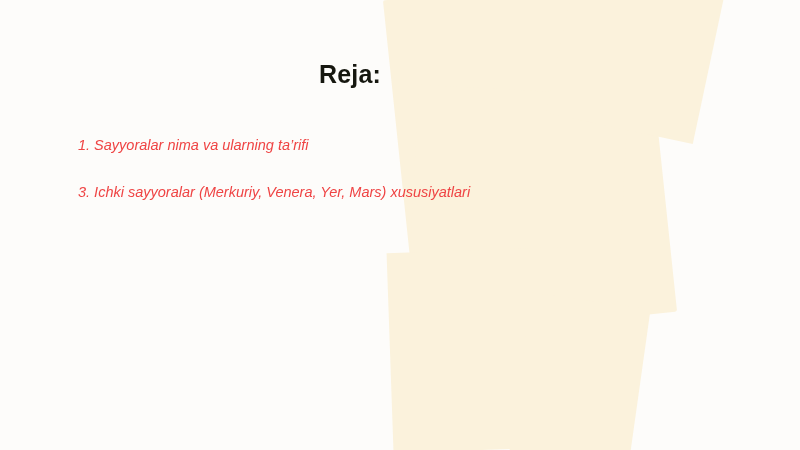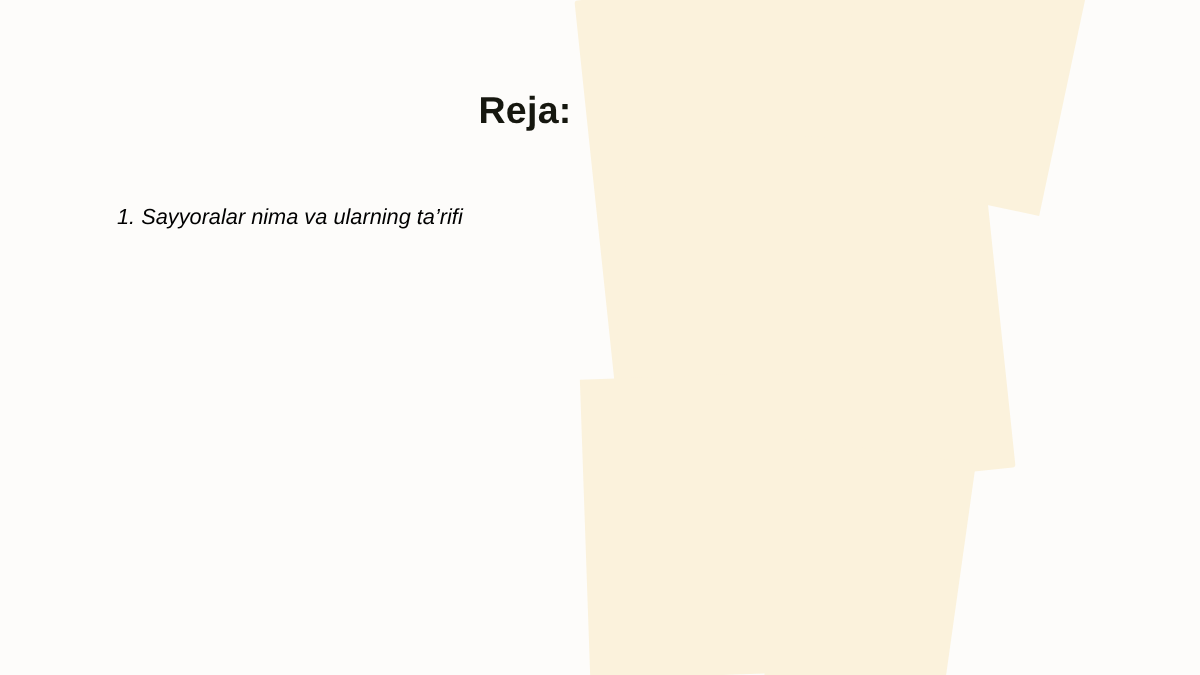--- a/index.html
+++ b/index.html
@@ -79,21 +79,21 @@
   }
   .bullets {
     position: absolute;
     top: 135px;
     left: 78px;
     width: 500px;
   }
   .bullet {
     font-size: 14.5px;
     font-style: italic;
-    color: #000000;
+    color: #ef4444;
     line-height: 1.38;
     margin-bottom: 27px;
   }
   .bullet:last-child {
     margin-bottom: 0;
   }
   .bullet.tight {
     margin-bottom: 8px;
   }
 </style>
@@ -106,16 +106,17 @@
   <div class="blob blob-b"></div>
   <div class="blob blob-c"></div>
   <div class="blob blob-d"></div>
   <div class="blob blob-e"></div>
 
   <div class="content">
     <div class="slide-title">Reja:</div>
 
     <div class="bullets">
       <div class="bullet">1. Sayyoralar nima va ularning ta’rifi</div>
+      <div class="bullet">3. Ichki sayyoralar (Merkuriy, Venera, Yer, Mars) xususiyatlari</div>
     </div>
   </div>
 
 </div>
 
 </body></html>

